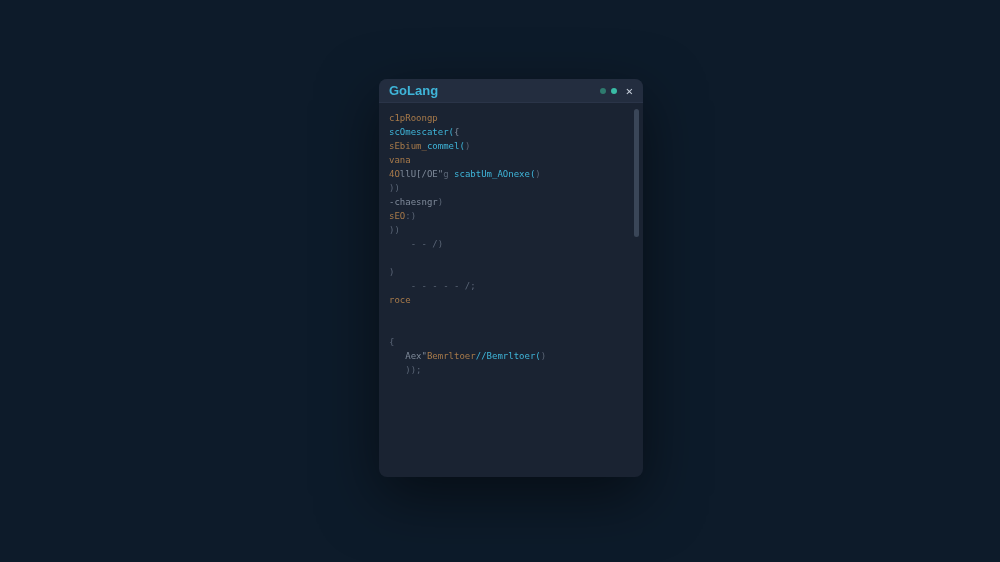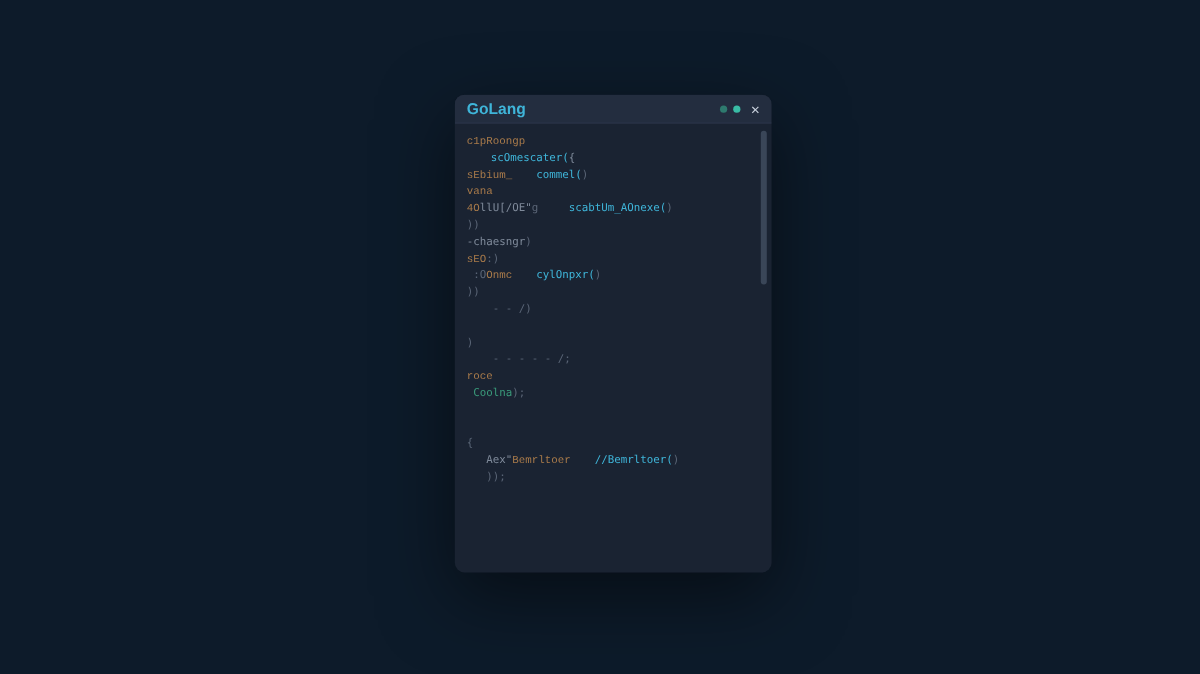--- a/index.html
+++ b/index.html
@@ -71,23 +71,23 @@
       font-size: 9px;
       line-height: 14px;
       color: #c0c5cc;
       overflow: hidden;
       position: relative;
     }
     .code-line {
       white-space: pre;
       font-family: "SF Mono", Menlo, Consolas, monospace;
     }
-    .tok-kw { color: #a87a4a; font-family: Liberation Mono, monospace; }      
+    .tok-kw { color: #a87a4a; }      
     .tok-id { color: #7f8a9a; }      
-    .tok-fn { color: #3fb5d9; margin-left: 20px; }      
+    .tok-fn { color: #3fb5d9; }      
     .tok-str { color: #3a9a7a; }     
     .tok-punc { color: #5a6576; }
 
     .scrollbar-track {
       position: absolute;
       top: 6px;
       right: 4px;
       width: 5px;
       height: calc(100% - 12px);
       background: transparent;
@@ -113,28 +113,26 @@
   </div>
   <div class="editor-body" id="editor-body">
     <div class="code-line"><span class="tok-kw">c1pRoongp</span></div>
       <div class="code-line"><span class="tok-fn">scOmescater(</span><span class="tok-id">{</span></div>
       <div class="code-line"><span class="tok-kw">sEbium_</span><span class="tok-fn">commel(</span><span class="tok-punc">)</span></div>
       <div class="code-line"><span class="tok-kw">vana</span></div>
       <div class="code-line"><span class="tok-kw">4O</span><span class="tok-id">llU[/OE"</span><span class="tok-punc">g </span><span class="tok-fn">scabtUm_AOnexe(</span><span class="tok-punc">)</span></div>
       <div class="code-line"><span class="tok-punc">))</span></div>
       <div class="code-line"><span class="tok-id">-chaesngr</span><span class="tok-punc">)</span></div>
       <div class="code-line"><span class="tok-kw">sEO</span><span class="tok-punc">:)</span></div>
-      <div class="code-line"><span class="tok-punc"> :O</span><span class="tok-kw">Onmc</span><span class="tok-fn">cylOnpxr(</span><span class="tok-punc">)</span></div>
       <div class="code-line"><span class="tok-punc">))</span></div>
       <div class="code-line"><span class="tok-punc">    - - /)</span></div>
       <div class="code-line">&nbsp;</div>
       <div class="code-line"><span class="tok-punc">)</span></div>
       <div class="code-line"><span class="tok-punc">    - - - - - /;</span></div>
       <div class="code-line"><span class="tok-kw">roce</span></div>
-      <div class="code-line"><span class="tok-str"> Coolna</span><span class="tok-punc">);</span></div>
       <div class="code-line">&nbsp;</div>
       <div class="code-line">&nbsp;</div>
       <div class="code-line"><span class="tok-punc">{</span></div>
       <div class="code-line"><span class="tok-id">   Aex"</span><span class="tok-kw">Bemrltoer</span><span class="tok-fn">//Bemrltoer(</span><span class="tok-punc">)</span></div>
       <div class="code-line"><span class="tok-punc">   ));</span></div>
       <div class="scrollbar-track">
       <div class="scrollbar-thumb"></div>
     </div>
   </div>
 </div>

